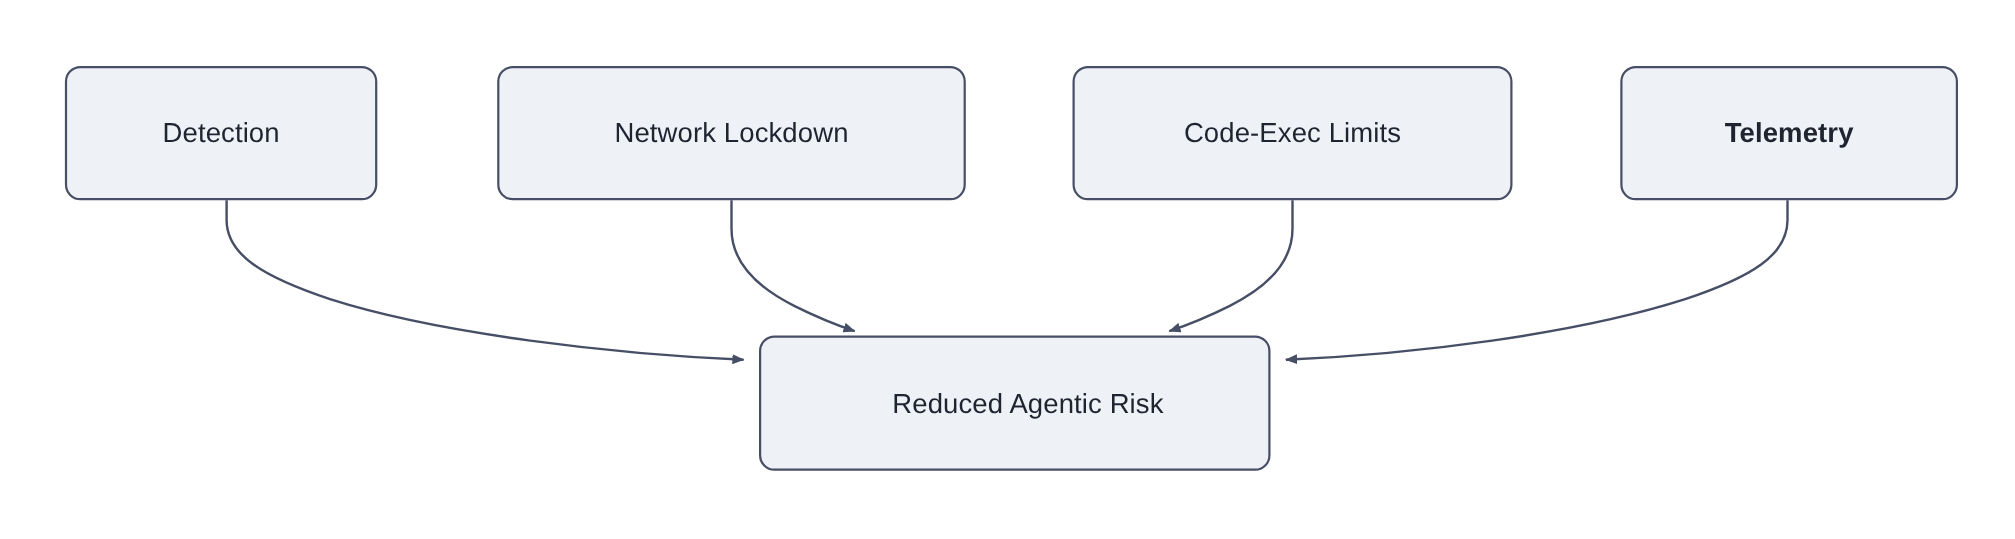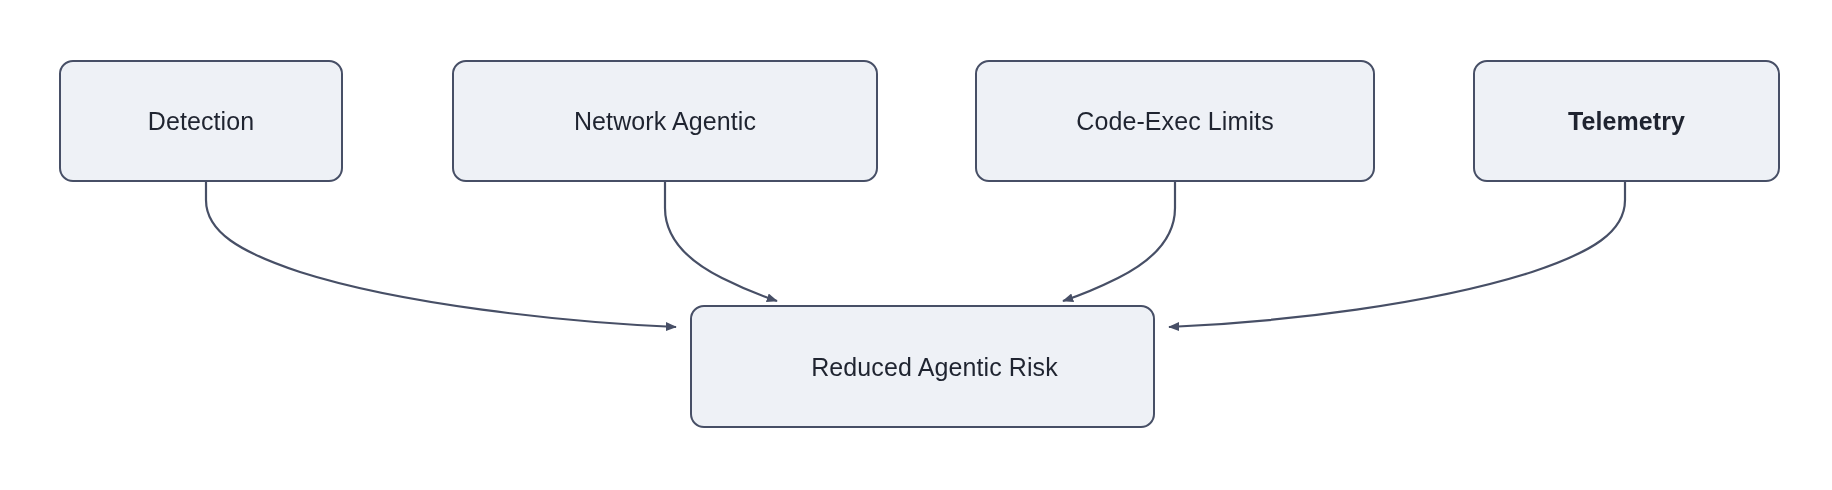--- a/index.html
+++ b/index.html
@@ -73,21 +73,21 @@
     <path d="M 1175 182 L 1175 208 C 1175 240 1150 262 1118 278 C 1092 291 1075 297 1063 301" fill="none" stroke="#474f66" stroke-width="2.2" marker-end="url(#arrowhead)"></path>
 
     <path d="M 1625 182 L 1625 200 C 1625 232 1592 252 1532 272 C 1432 304 1285 322 1169 327" fill="none" stroke="#474f66" stroke-width="2.2" marker-end="url(#arrowhead)"></path>
   </svg>
 
   <div class="node" id="node-detection">
     <span class="node-label">Detection</span>
   </div>
 
   <div class="node" id="node-network-lockdown">
-    <span class="node-label">Network Agentic</span>
+    <span class="node-label">Network Lockdown</span>
   </div>
 
   <div class="node" id="node-code-exec-limits">
     <span class="node-label">Code-Exec Limits</span>
   </div>
 
   <div class="node" id="node-telemetry">
     <span class="node-label">Telemetry</span>
   </div>
 

